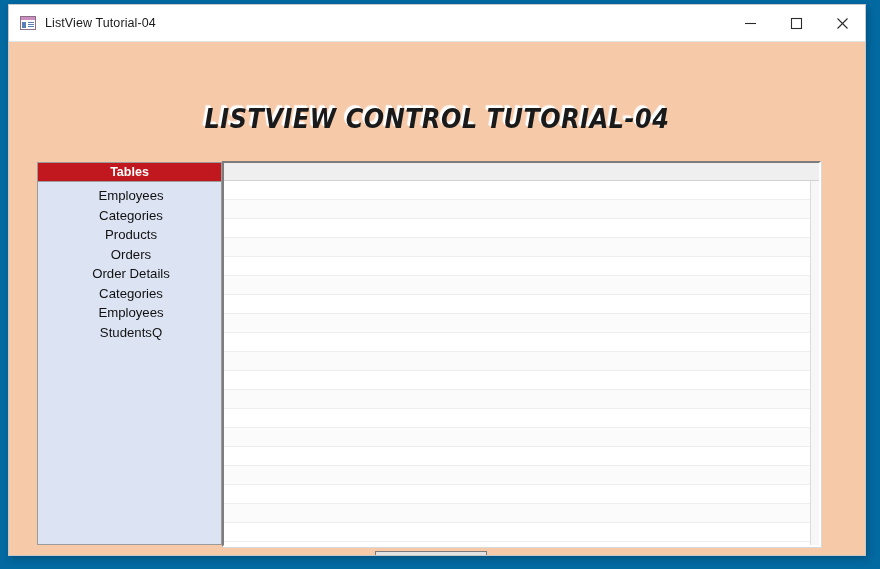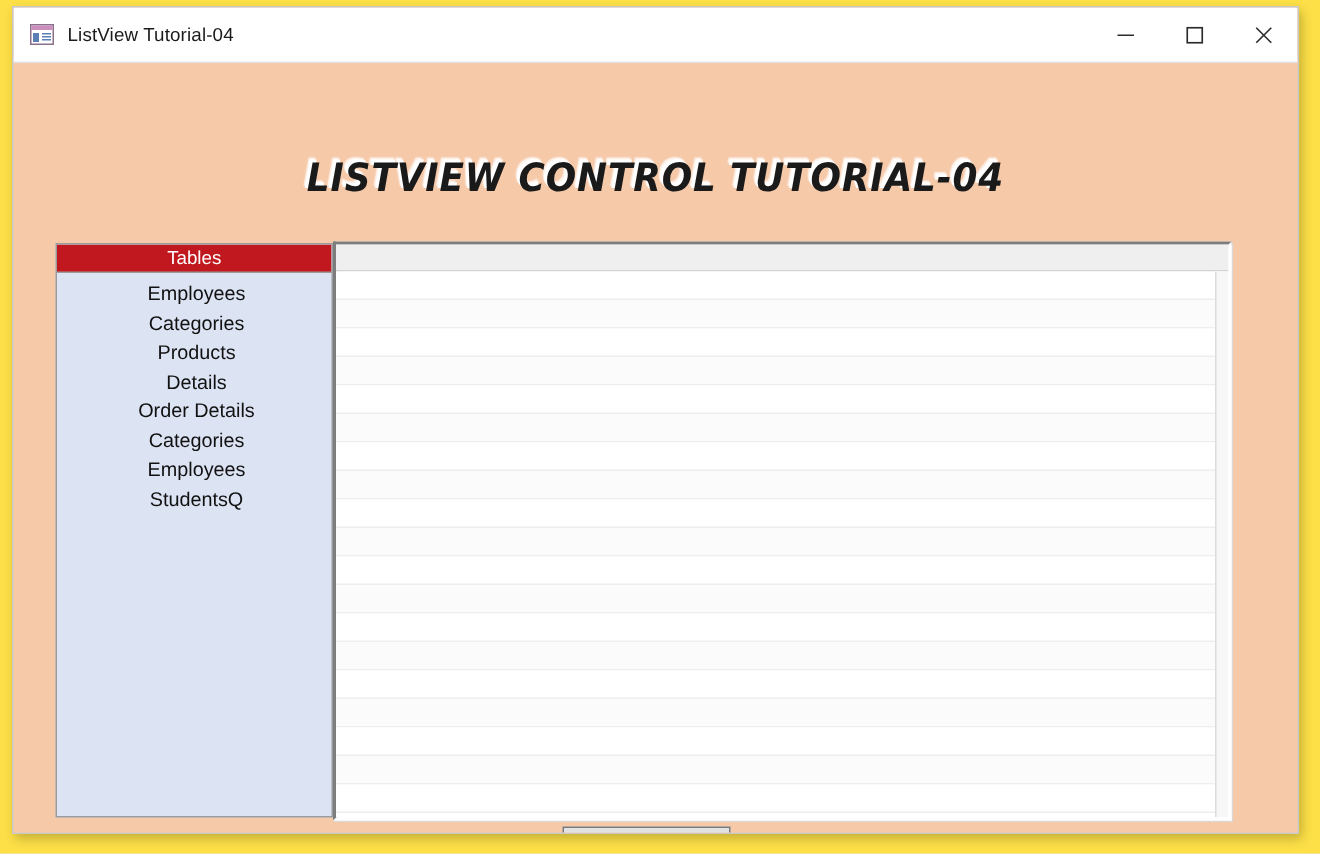--- a/index.html
+++ b/index.html
@@ -10,21 +10,21 @@
     height: 569px;
     overflow: hidden;
     font-family: "Liberation Sans", sans-serif;
   }
 
   
   #desktop {
     position: absolute;
     left: 0; top: 0;
     width: 880px; height: 569px;
-    background: #fde047;
+    background: #0369a1;
   }
 
   
   #app-window {
     position: absolute;
     left: 8px;
     top: 4px;
     width: 858px;
     height: 552px;
     background: #f6c9a9;
@@ -146,21 +146,21 @@
     background: #dce3f3;
     border: 1px solid #9b9b9b;
     box-sizing: border-box;
     overflow: hidden;
   }
   #tables-header {
     height: 19px;
     background: #c0181e;
     color: #ffffff;
     font-size: 12.5px;
-    font-weight: normal;
+    font-weight: bold;
     display: flex;
     align-items: center;
     justify-content: center;
     box-sizing: border-box;
     border-bottom: 1px solid #9b9b9b;
   }
   #tables-list {
     list-style: none;
     margin: 0;
     padding: 4px 0 0 0;
@@ -291,21 +291,21 @@
     <div id="client-area">
 
       <div id="banner-title">LISTVIEW CONTROL TUTORIAL-04</div>
 
       <div id="tables-panel">
         <div id="tables-header">Tables</div>
         <ul id="tables-list">
           <li>Employees</li>
           <li>Categories</li>
           <li>Products</li>
-          <li>Details</li>
+          <li>Orders</li>
           <li>Order Details</li>
           <li>Categories</li>
           <li>Employees</li>
           <li>StudentsQ</li>
         </ul>
       </div>
 
       <div id="listview-panel">
         <div id="listview-header"></div>
         <div id="listview-body">

